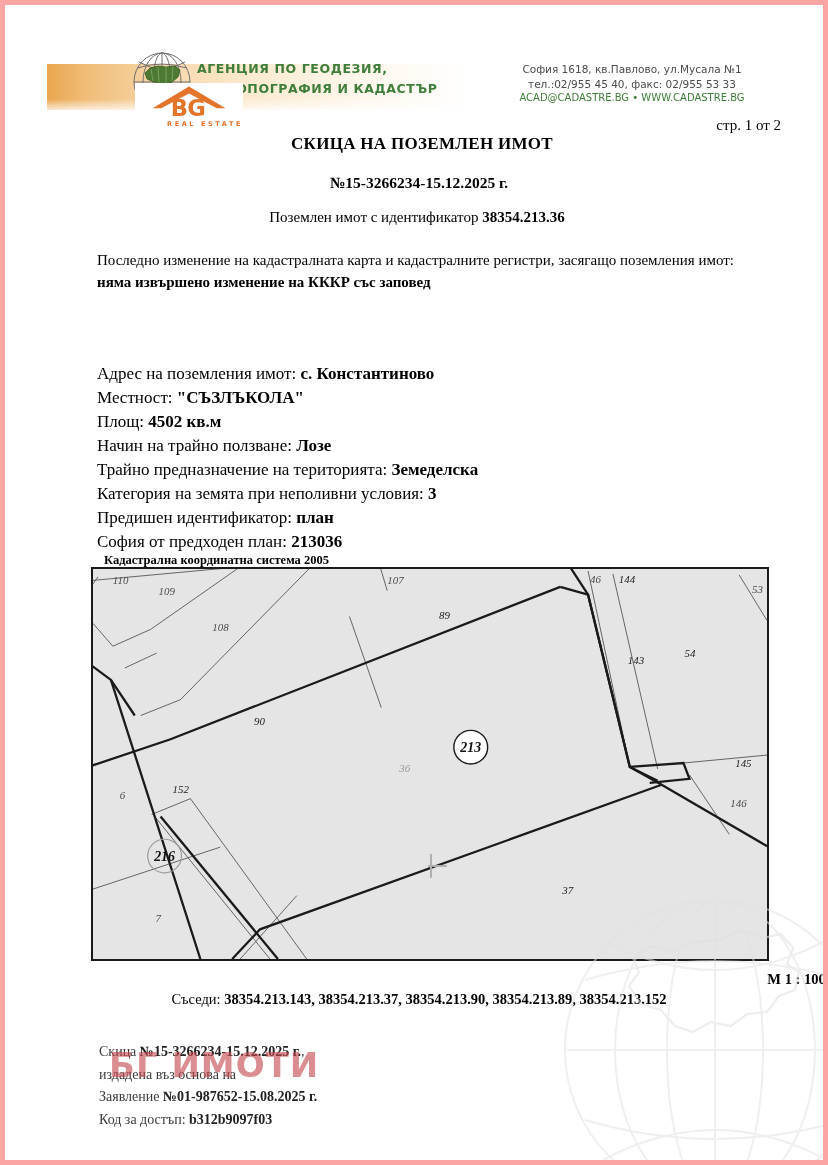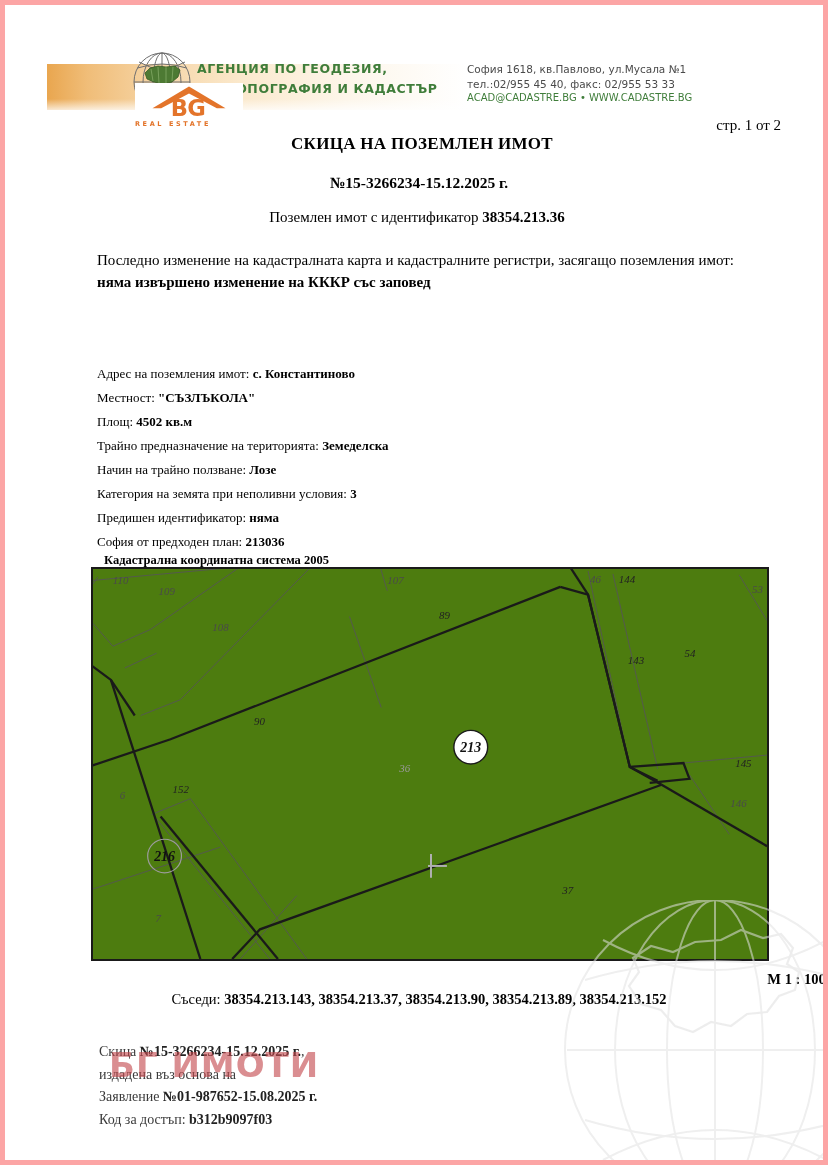--- a/index.html
+++ b/index.html
@@ -85,33 +85,34 @@
     top: 32px;
     width: 108px;
     height: 46px;
     background: #ffffff;
   }
   .bg-logo-text {
     position: absolute;
     left: 0;
     bottom: 1px;
     width: 108px;
-    text-align: left;
+    text-align: right;
     font-family: "DejaVu Sans", sans-serif;
     font-size: 6.5px;
     letter-spacing: 2.6px;
     font-weight: bold;
     color: #e3742a;
   }
 
   .contact {
     position: absolute;
     left: 420px;
     top: 11px;
     width: 330px;
+    text-align: center;
     font-family: "DejaVu Sans", sans-serif;
     font-size: 10.5px;
     line-height: 14.5px;
     color: #4a4a4a;
   }
   .contact .mail { color: #3f7d3a; font-size: 10px; }
 
   .page-num {
     position: absolute;
     right: 42px;
@@ -160,21 +161,21 @@
     line-height: 21.5px;
   }
   .body-block p { margin: 0 0 3px 0; }
   .body-block b { font-weight: bold; }
 
   .details {
     position: absolute;
     left: 92px;
     top: 357px;
     width: 672px;
-    font-size: 13px;
+    font-size: 17px;
     line-height: 24px;
   }
   .details div { white-space: nowrap; }
   .details b { font-weight: bold; }
 
   
   .coord-sys-label {
     position: absolute;
     left: 99px;
     top: 548px;
@@ -183,21 +184,21 @@
   }
   .map-box {
     position: absolute;
     left: 86px;
     top: 562px;
     width: 678px;
     height: 394px;
     border: 2px solid #1a1a1a;
     box-sizing: border-box;
     overflow: hidden;
-    background: #4d7c0f;
+    background: #e5e5e5;
   }
   .map-svg { display: block; width: 100%; height: 100%; }
 
   .scale-label {
     position: absolute;
     left: 0;
     top: 966px;
     width: 828px;
     text-align: right;
     font-weight: bold;
@@ -319,34 +320,34 @@
     </div>
     <div>
       <span>Местност:</span>
       <b>"СЪЗЛЪКОЛА"</b>
     </div>
     <div>
       <span>Площ:</span>
       <b>4502 кв.м</b>
     </div>
     <div>
+      <span>Начин на трайно ползване:</span>
+      <b>Лозе</b>
+    </div>
+    <div>
       <span>Трайно предназначение на територията:</span>
       <b>Земеделска</b>
     </div>
     <div>
-      <span>Начин на трайно ползване:</span>
-      <b>Лозе</b>
-    </div>
-    <div>
       <span>Категория на земята при неполивни условия:</span>
       <b>3</b>
     </div>
     <div>
       <span>Предишен идентификатор:</span>
-      <b>няма</b>
+      <b>план</b>
     </div>
     <div>
       <span>София от предходен план:</span>
       <b>213036</b>
     </div>
   </div>
 
   <div class="coord-sys-label">Кадастрална координатна система 2005</div>
 
   <div class="map-box">

